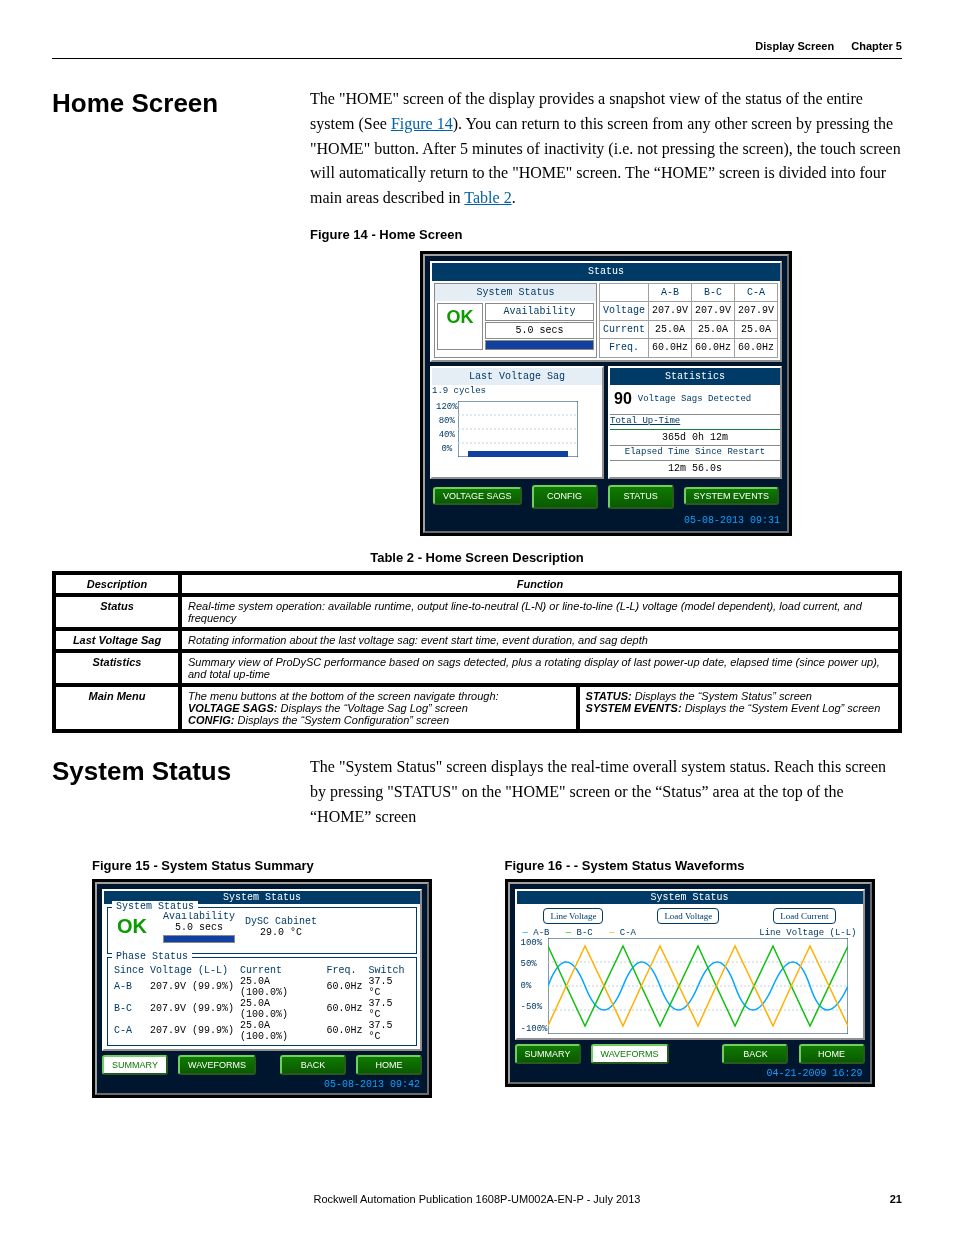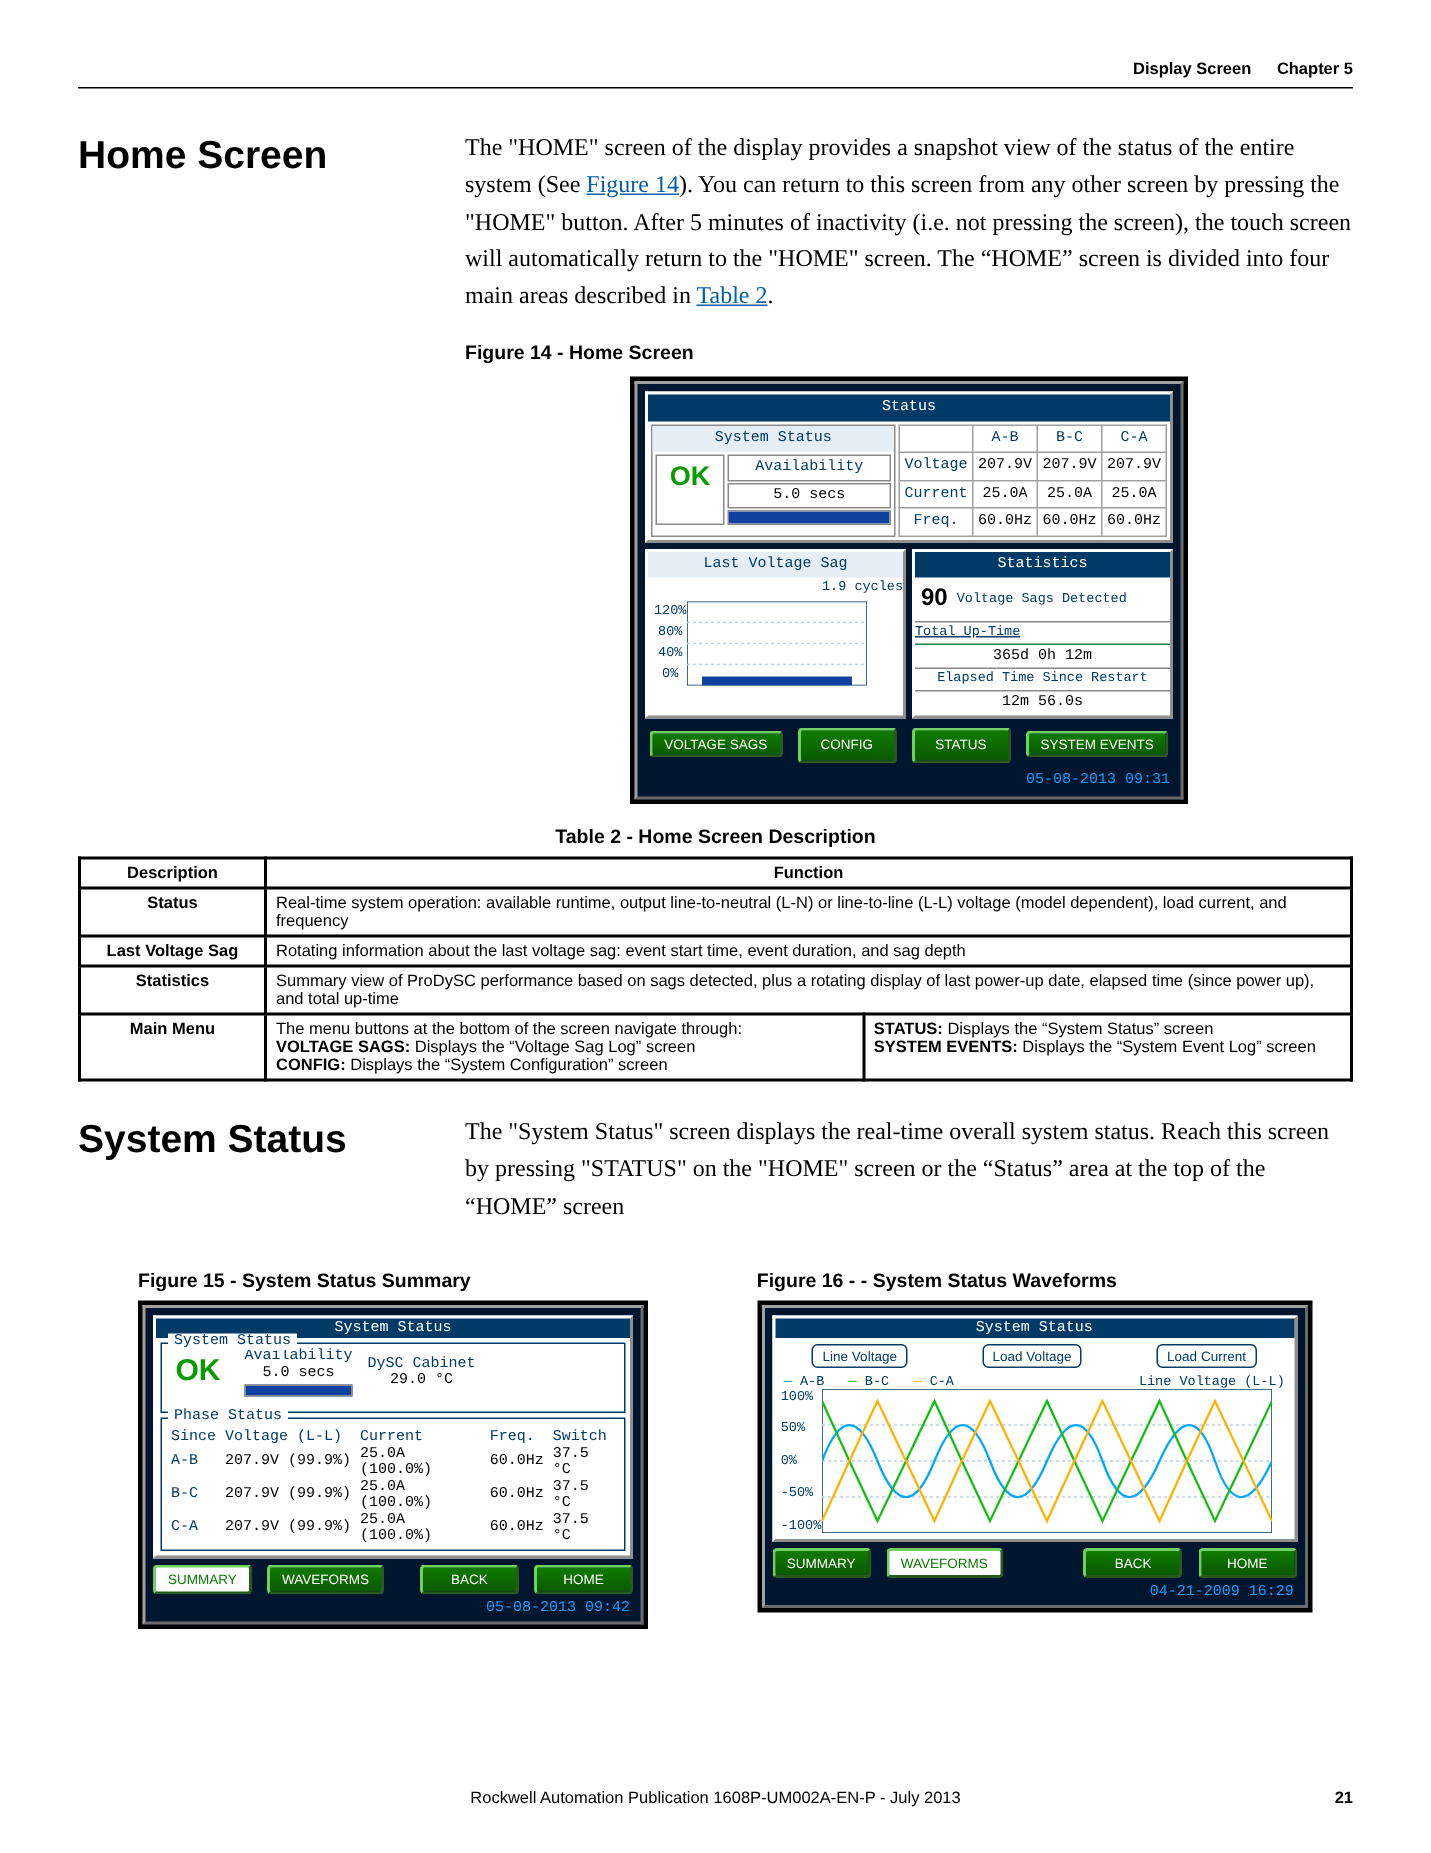--- a/index.html
+++ b/index.html
@@ -55,23 +55,24 @@
     margin: 14px 0 6px 0;
   }
   
   .desc-table {
     width: 100%;
     border-collapse: collapse;
     font-family: Arial, sans-serif;
     font-size: 11px;
   }
   .desc-table th, .desc-table td {
-    border: 2px solid #000000;
+    border: 4px solid #000000;
     padding: 3px 6px;
     vertical-align: top;
+    font-style: italic;
   }
   .desc-table th { text-align: center; font-weight: bold;}
   .desc-table td.col1 { text-align: center; font-weight: bold; width: 110px;}
   .desc-table .bold { font-weight: bold;}
   
   .footer {
     position: absolute;
     bottom: 30px; left: 52px; right: 52px;
     font-family: Arial, sans-serif;
     font-size: 11px;
@@ -151,21 +152,21 @@
     font-family: 'Courier New', monospace;
   }
   .axis-text { color:#003a66; font-family:'Courier New',monospace; font-size:9px;}
   .phase-row td { border:none; text-align:left; padding:0 3px;}
   
   .wave-svg { display:block; }
   .inset-title { color:#003a66; font-family:'Courier New',monospace; font-size:10px; padding:0 4px;}
   .wave-toggle {
     border:1px solid #003a66; color:#003a66; background:#fff;
     font-size:9px; padding:2px 6px; border-radius:4px; text-align:center;
-    display:inline-block; font-family:Liberation Sans, sans-serif;
+    display:inline-block; font-family:Liberation Serif, serif;
   }
 </style>
 </head>
 <body>
 
 <div class="page">
 
   <div class="running-head">
     <span class="chap-title">Display Screen</span>
     <span class="chap-num">Chapter 5</span>
@@ -230,21 +231,21 @@
                   </tr>
                 </tbody>
                     </table>
               </div>
             </div>
           </div>
 
           <div style="display:flex;">
             <div class="miniwin" style="width:49%;">
               <div class="titlebar" style="background:#e6eef5;color:#003a66;">Last Voltage Sag</div>
-              <div style="text-align:right;" class="axis-text">1.9 cycles</div>
+              <div style="text-align:left;" class="axis-text">1.9 cycles</div>
               <div style="display:flex;padding:2px 4px 4px 4px;">
                 <div style="display:flex;flex-direction:column;height:56px;" class="axis-text">
                   <span>120%</span>
                   <span>80%</span>
                   <span>40%</span>
                   <span>0%</span>
                 </div>
                 <svg width="120" height="56" class="wave-svg">
                   <rect x="0" y="0" width="120" height="56" fill="#fff" stroke="#003a66"></rect>
                   <line x1="0" y1="14" x2="120" y2="14" stroke="#c0d0e0" stroke-dasharray="2,2"></line>

